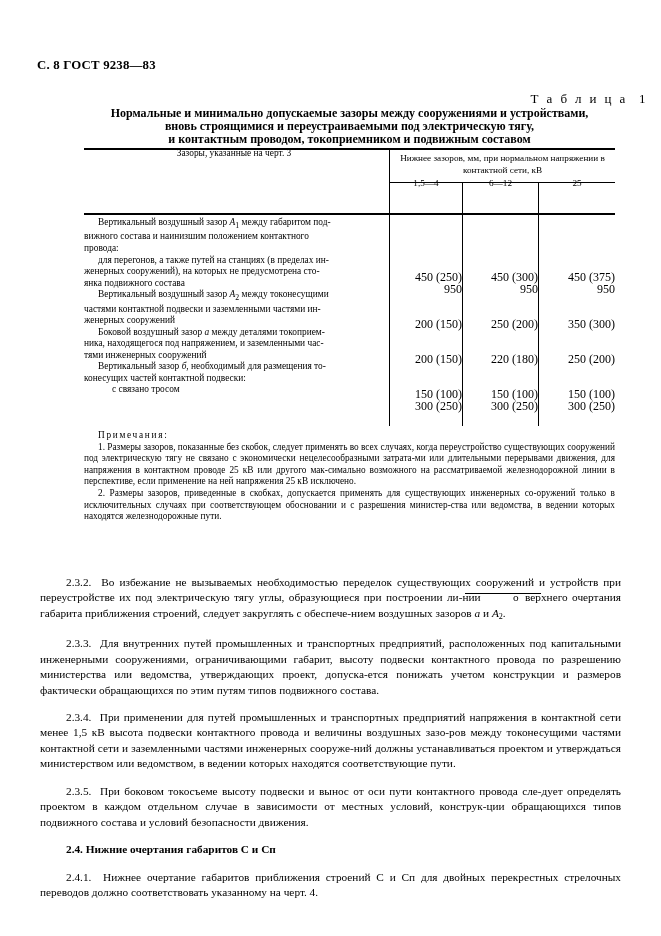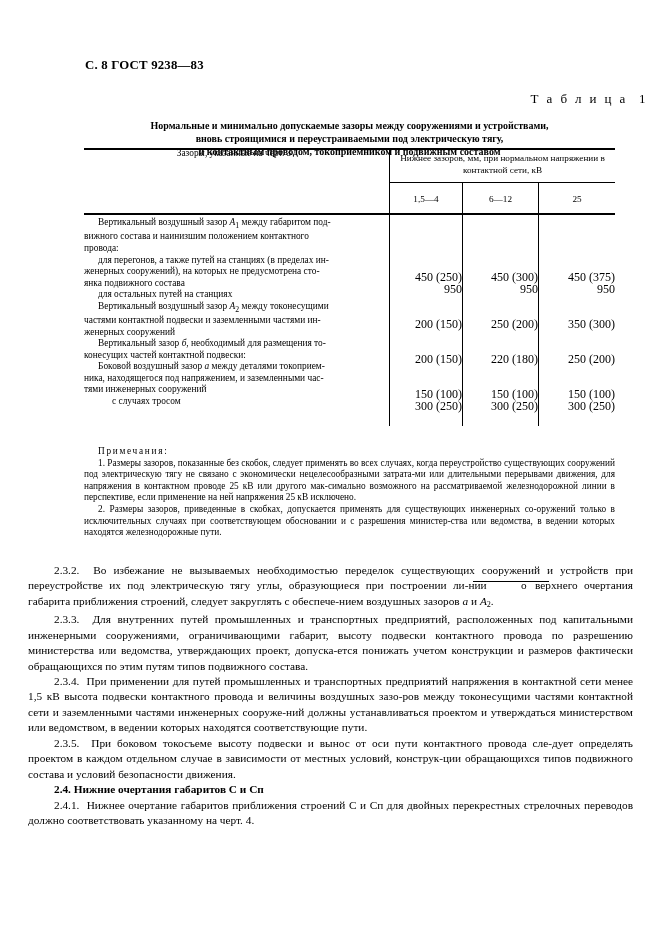--- a/index.html
+++ b/index.html
@@ -24,39 +24,38 @@
 
   
   .runhead {
     position: absolute;
     left: 37px;
     top: 58px;
     font-size: 12.8px;
     font-weight: bold;
     letter-spacing: 0.2px;
     white-space: nowrap;
-    margin-left: 48px;
   }
 
   
   .tbl-number {
     position: absolute;
     right: 13px;
     top: 91px;
     font-size: 13px;
     letter-spacing: 2.4px;
     white-space: nowrap;
   }
   .tbl-title {
     position: absolute;
     left: 84px;
-    top: 119px;
+    top: 107px;
     width: 531px;
     text-align: center;
-    font-size: 10px;
+    font-size: 12px;
     font-weight: bold;
     line-height: 13.2px;
   }
   .tbl-title div { white-space: nowrap; }
 
   
   .tbl {
     position: absolute;
     left: 84px;
     top: 148px;
@@ -101,21 +100,21 @@
   .hdr-right-top {
     position: absolute;
     left: 306px; top: 4px;
     width: 225px;
     text-align: center;
     font-size: 9.2px;
     line-height: 12.4px;
   }
   .hdr-sub {
     position: absolute;
-    top: 36px;
+    top: 20px;
     height: 29px;
     display: flex; align-items: center; justify-content: center;
     font-size: 9.2px;
     text-align: center;
   }
   .hdr-sub.c1 { left: 306px; width: 72px; }
   .hdr-sub.c2 { left: 379px; width: 75px; }
   .hdr-sub.c3 { left: 455px; width: 76px; }
 
   
@@ -153,41 +152,40 @@
   
   .notes {
     position: absolute;
     left: 84px;
     top: 430px;
     width: 531px;
     font-size: 9.3px;
     line-height: 11.6px;
     text-align: justify;
     text-justify: inter-word;
-    margin-top: 16px;
   }
   .notes .nhead {
     text-indent: 14px;
     letter-spacing: 1.7px;
     margin: 0;
   }
   .notes p.note { margin: 0; text-indent: 14px; }
 
   
   .bodytext {
     position: absolute;
     left: 28px;
     top: 563px;
     width: 605px;
     font-size: 11.3px;
     line-height: 15.45px;
     text-align: justify;
     text-justify: inter-word;
   }
-  .bodytext p { margin: 0; text-indent: 26px; }
+  .bodytext p { margin: 12px; text-indent: 26px; }
   .bodytext p.subhead { font-weight: bold; }
   .bodytext sub { font-size: 0.72em; vertical-align: -0.22em; }
   .ovl {
     display: inline-block;
     position: relative;
     padding: 0 2px;
   }
   .ovl::before {
     content: "";
     position: absolute;
@@ -227,25 +225,24 @@
 
     <div class="hdr-right-top">Нижнее зазоров, мм, при нормальном напряжении в контактной сети, кВ</div>
 
     <div class="hdr-sub c1">1,5—4</div>
     <div class="hdr-sub c2">6—12</div>
     <div class="hdr-sub c3">25</div>
 
     <div class="body-left">
       <p class="ind">Вертикальный воздушный зазор <span class="ital">A</span><sub>1</sub> между габаритом под-<br>вижного состава и наинизшим положением контактного<br>провода:</p>
       <p class="ind">для перегонов, а также путей на станциях (в пределах ин-<br>женерных сооружений), на которых не предусмотрена сто-<br>янка подвижного состава</p>
-      <p class="ind">для остальных путей на станциях</p>
       <p class="ind">Вертикальный воздушный зазор <span class="ital">A</span><sub>2</sub> между токонесущими<br>частями контактной подвески и заземленными частями ин-<br>женерных сооружений</p>
+      <p class="ind">Боковой воздушный зазор <span class="ital">а</span> между деталями токоприем-<br>ника, находящегося под напряжением, и заземленными час-<br>тями инженерных сооружений</p>
       <p class="ind">Вертикальный зазор <span class="ital">б</span>, необходимый для размещения то-<br>конесущих частей контактной подвески:</p>
-      <p class="ind">Боковой воздушный зазор <span class="ital">а</span> между деталями токоприем-<br>ника, находящегося под напряжением, и заземленными час-<br>тями инженерных сооружений</p>
-      <p class="ind2">с случаях тросом</p>
+      <p class="ind2">с связано тросом</p>
     </div>
 
     <div class="numcell col1 r1">
       <div>450 (250)</div>
       <div>950</div>
     </div>
     <div class="numcell col2 r1">
       <div>450 (300)</div>
       <div>950</div>
     </div>

